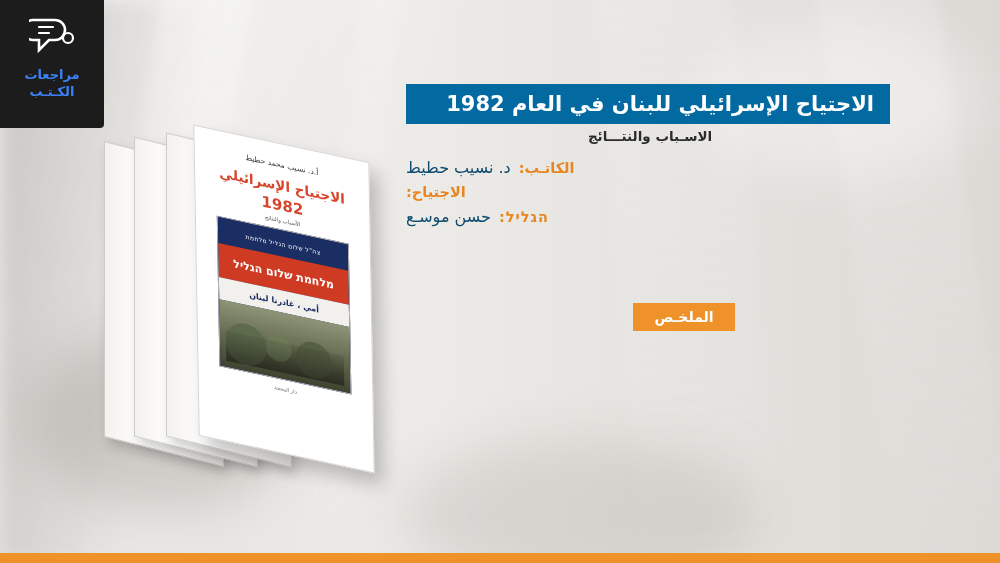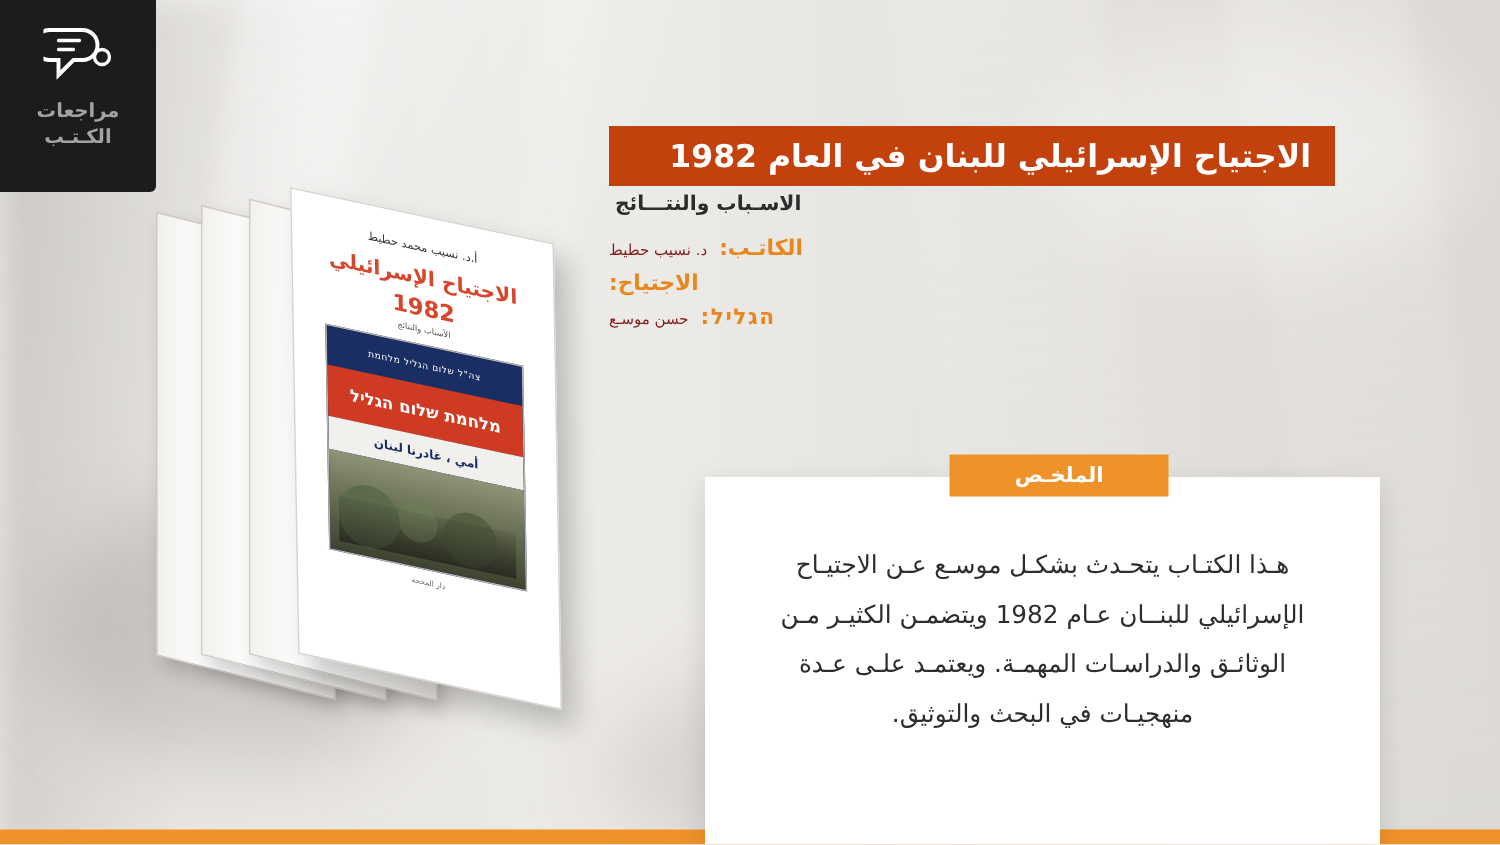--- a/index.html
+++ b/index.html
@@ -56,21 +56,21 @@
     padding-top: 14px;
   }
   .logo-mark {
     width: 46px; height: 42px;
     position: relative;
     display: flex; align-items: center; justify-content: center;
   }
   .logo-mark svg { display: block; }
   .logo-text {
     margin-top: 10px;
-    color: #a3a3a3;
+    color: #3b82f6;
     font-weight: bold;
     font-size: 13px;
     line-height: 17px;
     text-align: center;
     letter-spacing: .5px;
   }
   .logo-text span { display: block; }
 
   
   .books { position: absolute; left: 92px; top: 130px; width: 360px; height: 400px; }
@@ -144,50 +144,50 @@
     content: "";
     position: absolute; left: 6px; right: 6px; bottom: 6px; height: 30px;
     background: linear-gradient(180deg, rgba(30,30,25,.1), rgba(20,20,16,.55));
   }
   .bf-pub { font-size: 5px; color: #666; margin-top: 6px; direction: rtl; }
 
   
   .title-bar {
     position: absolute; left: 406px; top: 84px;
     width: 484px; height: 40px;
-    background: #c2410c;
+    background: #0369a1;
     display: flex; align-items: center; justify-content: flex-start;
     padding: 0 16px;
   }
   .title-bar .t {
     color: #ffffff; font-weight: bold; font-size: 21px; direction: rtl;
     white-space: nowrap;
   }
   .subtitle {
     position: absolute; left: 406px; top: 128px; width: 484px;
-    text-align: left;
+    text-align: center;
     color: #2c2c2c; font-size: 13.5px; font-weight: bold; direction: rtl;
     padding-left: 4px;
   }
 
   
   .meta { position: absolute; left: 406px; top: 158px; width: 484px; }
   .meta-row {
     display: flex; justify-content: flex-end; align-items: baseline;
     direction: rtl; gap: 8px; margin-bottom: 7px;
   }
   .meta-label {
     color: #e8861f; font-weight: bold; font-size: 14.5px; letter-spacing: 1px; text-align: right;
   }
-  .meta-value { color: #7f1d1d; font-size: 10px; }
+  .meta-value { color: #0c4a6e; font-size: 16px; }
 
   
   .sum-tab {
     position: absolute; left: 633px; top: 303px;
-    width: 146px; height: 28px;
+    width: 102px; height: 28px;
     background: #f0922a;
     display: flex; align-items: center; justify-content: center;
     color: #fff; font-weight: bold; font-size: 14px; letter-spacing: 1px;
     z-index: 3;
   }
   .sum-card {
     position: absolute; left: 470px; top: 318px;
     width: 450px; height: 245px;
     background: #ffffff;
     box-shadow: 0 6px 18px rgba(0,0,0,.12);
@@ -270,18 +270,15 @@
     <div class="meta-row">
       <span class="meta-label">الاجتياح:</span>
     </div>
     <div class="meta-row">
       <span class="meta-label">הגליל:</span>
       <span class="meta-value">حسن موسـع</span>
     </div>
   </div>
 
   <div class="sum-tab">الملخـص</div>
-  <div class="sum-card">
-    <div class="sum-text">هـذا الكتـاب يتحـدث بشكـل موسـع عـن الاجتيـاح الإسرائيلي للبنــان عـام 1982 ويتضمـن الكثيـر مـن الوثائـق والدراسـات المهمـة. ويعتمـد علـى عـدة منهجيـات في البحث والتوثيق.</div>
-  </div>
 
   <div class="bottom-strip"></div>
 </div>
 
 </body></html>

